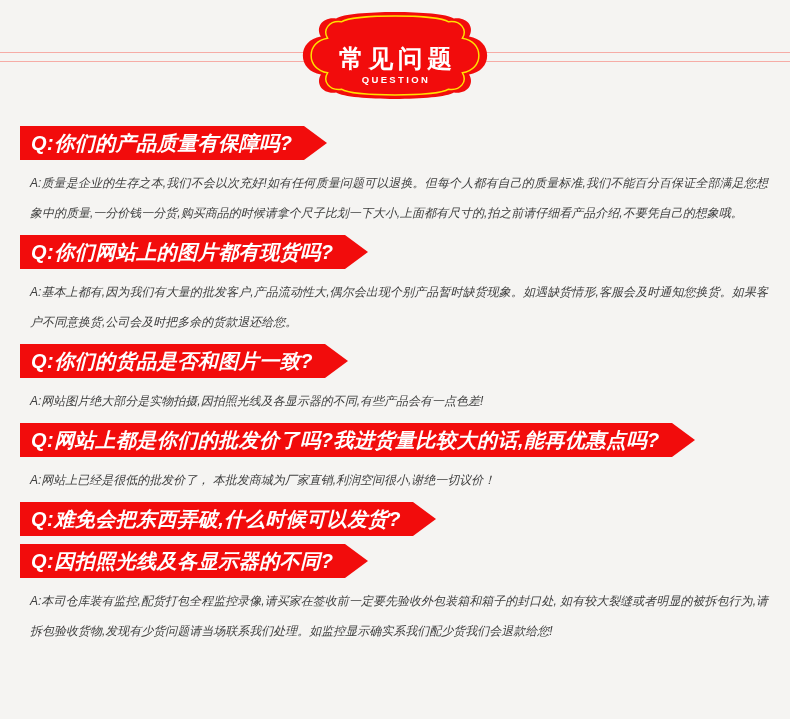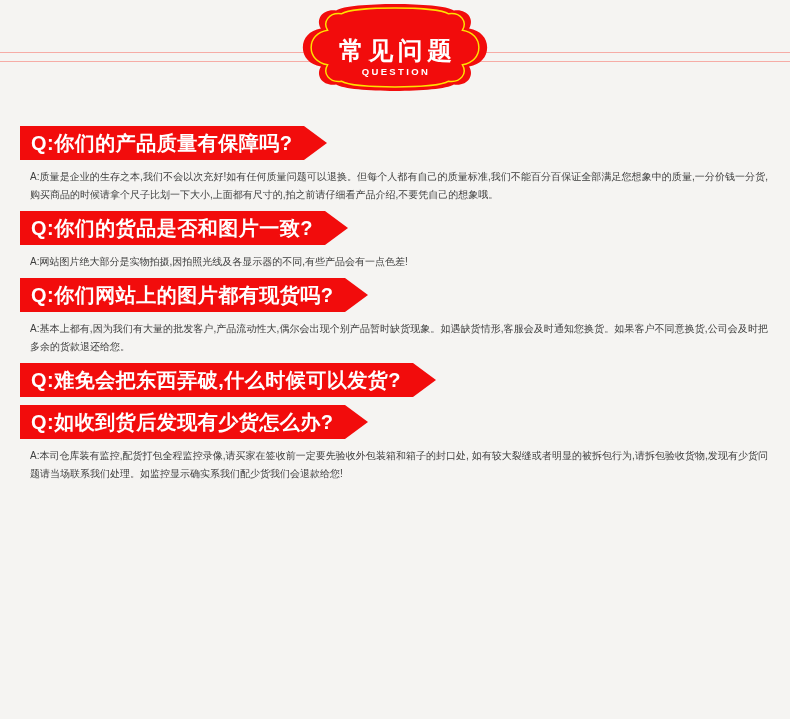--- a/index.html
+++ b/index.html
@@ -20,28 +20,28 @@
   }
   .divider-line{
     position:absolute;left:0;width:790px;height:1px;
     background:var(--pink);
   }
   .divider-line.l1{top:52px;}
   .divider-line.l2{top:61px;}
   .badge{
     position:absolute;
     left:calc(50% - 95px);
-    top:0;
+    top:8px;
     width:190px;height:95px;
     z-index:2;
   }
   .content{
     padding:126px 20px 0 20px;
   }
-  .qa-item{margin:0;}
+  .qa-item{margin:0;font-style:italic;}
   .q-banner{
     display:flex;
     align-items:stretch;
     width:fit-content;
     margin-bottom:8px;
   }
   .q-banner-body{
     display:flex;
     align-items:center;
     background:var(--red);
@@ -54,22 +54,22 @@
     white-space:nowrap;
   }
   .q-arrow{
     width:0;height:0;
     border-top:17px solid transparent;
     border-bottom:17px solid transparent;
     border-left:23px solid var(--red);
   }
   .answer{
     color:var(--ink);
-    font-size:10px;
-    line-height:18px;
+    font-size:12px;
+    line-height:30px;
     text-align:justify;
     padding:0 2px 0 10px;
     margin-bottom:7px;
   }
 </style>
 </head>
 <body>
 
 <div>
 
@@ -90,44 +90,51 @@
     <section class="qa-item">
       <div class="q-banner">
         <div class="q-banner-body">Q:你们的产品质量有保障吗?</div>
         <span class="q-arrow"></span>
       </div>
       <p class="answer">A:质量是企业的生存之本,我们不会以次充好!如有任何质量问题可以退换。但每个人都有自己的质量标准,我们不能百分百保证全部满足您想象中的质量,一分价钱一分货,购买商品的时候请拿个尺子比划一下大小,上面都有尺寸的,拍之前请仔细看产品介绍,不要凭自己的想象哦。</p>
     </section>
 
     <section class="qa-item">
       <div class="q-banner">
+        <div class="q-banner-body">Q:你们网站上的图片都有现货吗?</div>
+        <span class="q-arrow"></span>
+      </div>
+      <p class="answer">A:基本上都有,因为我们有大量的批发客户,产品流动性大,偶尔会出现个别产品暂时缺货现象。如遇缺货情形,客服会及时通知您换货。如果客户不同意换货,公司会及时把多余的货款退还给您。</p>
+    </section>
+
+    <section class="qa-item">
+      <div class="q-banner">
         <div class="q-banner-body">Q:你们的货品是否和图片一致?</div>
         <span class="q-arrow"></span>
       </div>
       <p class="answer">A:网站图片绝大部分是实物拍摄,因拍照光线及各显示器的不同,有些产品会有一点色差!</p>
     </section>
 
     <section class="qa-item">
       <div class="q-banner">
-        <div class="q-banner-body">Q:你们网站上的图片都有现货吗?</div>
+        <div class="q-banner-body">Q:网站上都是你们的批发价了吗?我进货量比较大的话,能再优惠点吗?</div>
         <span class="q-arrow"></span>
       </div>
-      <p class="answer">A:基本上都有,因为我们有大量的批发客户,产品流动性大,偶尔会出现个别产品暂时缺货现象。如遇缺货情形,客服会及时通知您换货。如果客户不同意换货,公司会及时把多余的货款退还给您。</p>
+      <p class="answer">A:网站上已经是很低的批发价了， 本批发商城为厂家直销,利润空间很小,谢绝一切议价！</p>
     </section>
-
 
     <section class="qa-item">
       <div class="q-banner">
         <div class="q-banner-body">Q:难免会把东西弄破,什么时候可以发货?</div>
         <span class="q-arrow"></span>
       </div>
     </section>
 
     <section class="qa-item">
       <div class="q-banner">
-        <div class="q-banner-body">Q:如收到货后发现有少货怎么办?</div>
+        <div class="q-banner-body">Q:因拍照光线及各显示器的不同?</div>
         <span class="q-arrow"></span>
       </div>
       <p class="answer">A:本司仓库装有监控,配货打包全程监控录像,请买家在签收前一定要先验收外包装箱和箱子的封口处, 如有较大裂缝或者明显的被拆包行为,请拆包验收货物,发现有少货问题请当场联系我们处理。如监控显示确实系我们配少货我们会退款给您!</p>
     </section>
 
   </main>
 </div>
 
 </body></html>

